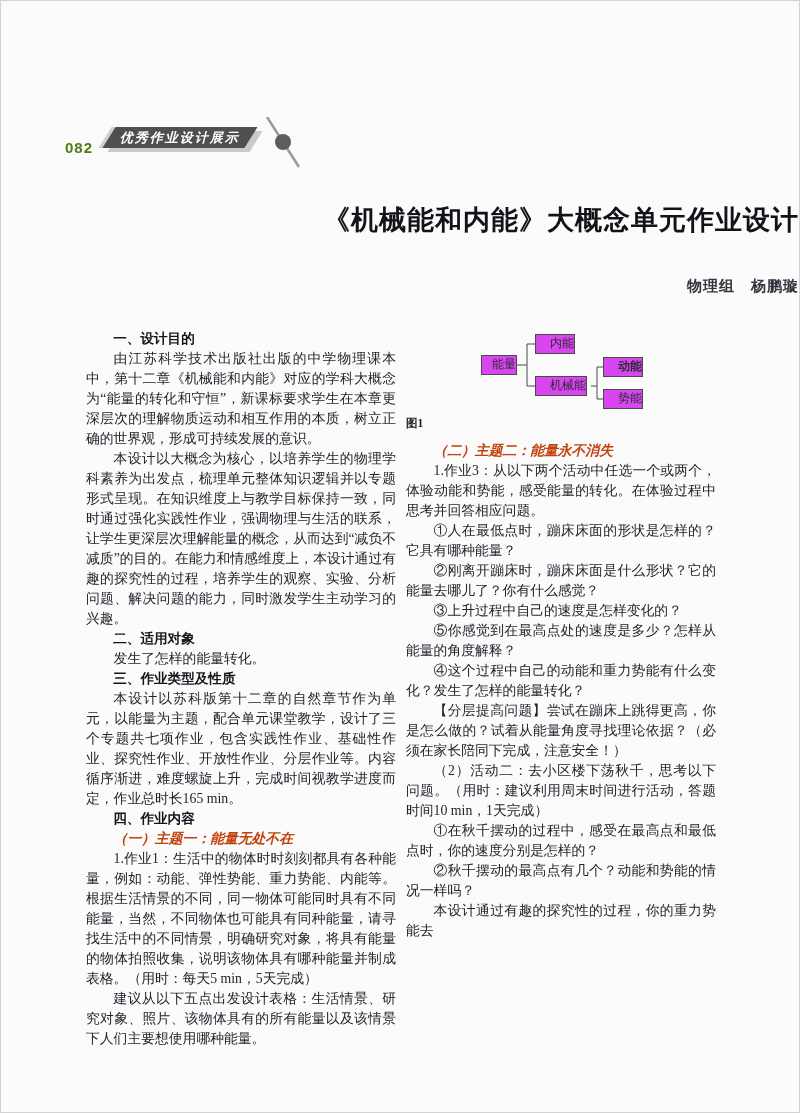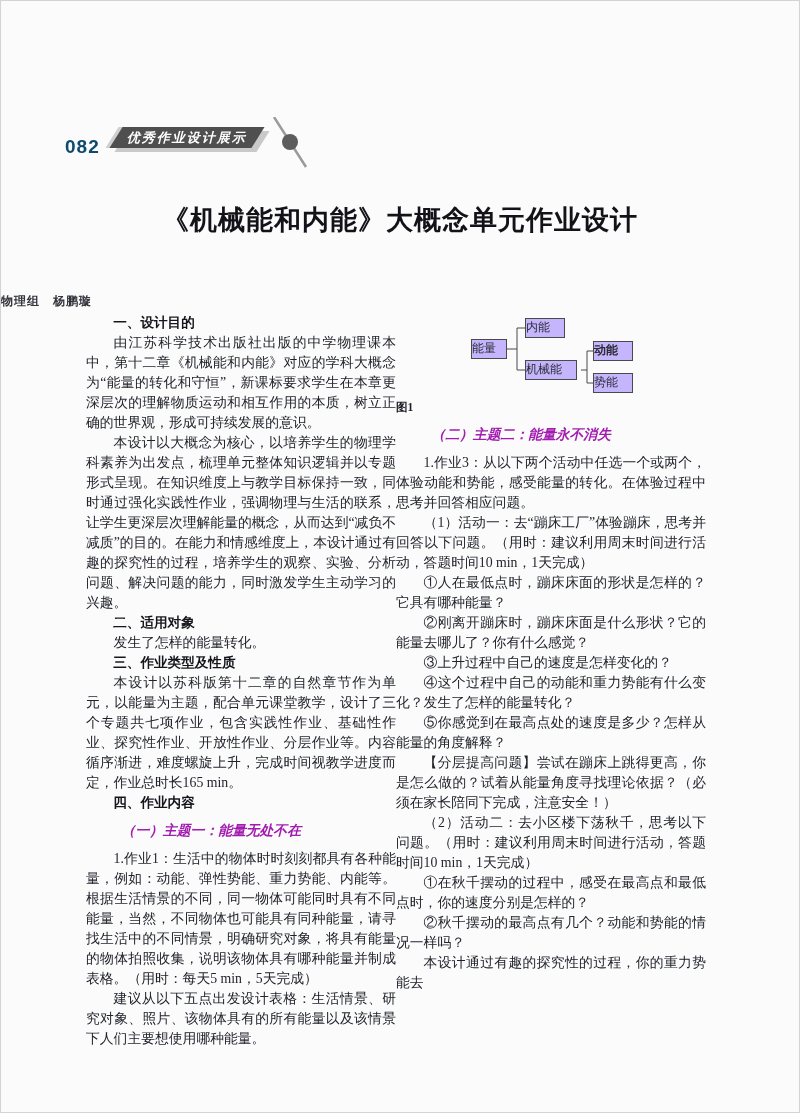--- a/index.html
+++ b/index.html
@@ -3,64 +3,64 @@
 <meta charset="utf-8">
 <style>
   html,body { margin:0; padding:0; background:#ededed; }
   .page {
     position:relative; width:798px; height:1111px; margin:0 auto;
     background:#fbfbfb; border:1px solid #d3d3d3; overflow:hidden;
     font-family:"Liberation Serif", serif; color:#22242c;
   }
   
   .header { position:absolute; top:124px; left:64px; display:flex; align-items:center; height:24px; }
-  .page-num { font-family:"Liberation Sans", sans-serif; font-weight:bold; font-size:19px; color:#0c4a6e; letter-spacing:1px;margin-top:20px; }
+  .page-num { font-family:"Liberation Sans", sans-serif; font-weight:bold; font-size:15px; color:#4d7c0f; letter-spacing:1px;margin-top:20px; }
   .badge-wrap { position:relative; margin-left:16px; height:21px; }
   .badge-shadow {
     position:absolute; left:5px; top:4px; width:142px; height:21px;
     background:#c9c9c9; transform:skewX(-32deg);
   }
   .badge-notch {
     position:absolute; left:-4px; top:0; width:7px; height:21px;
     background:#cfcfcf; transform:skewX(-32deg);
   }
   .badge {
     position:relative; width:142px; height:21px; background:#4f4f4f;
     transform:skewX(-32deg); display:flex; align-items:center; justify-content:center;
   }
   .badge span {
     transform:skewX(32deg); color:#ffffff; font-weight:bold; font-style:italic;
     font-size:13px; letter-spacing:2px; font-family:"Liberation Sans", sans-serif; white-space:nowrap;
   }
   .deco { position:absolute; left:152px; top:-10px; width:44px; height:52px; }
   
   .title {
-    position:absolute; top:201px; left:0; width:100%; text-align:center;
+    position:absolute; top:201px; left:0; width:100%; text-align:right;
     font-family:"Liberation Sans", sans-serif; font-weight:bold;
     font-size:27px; letter-spacing:1px; color:#121218;
   }
   .byline {
-    position:absolute; top:292px; left:0; width:100%; text-align:left;
-    font-size:12px; font-weight:bold; color:#33343c; letter-spacing:1px;
+    position:absolute; top:276px; left:0; width:100%; text-align:right;
+    font-size:15px; font-weight:bold; color:#33343c; letter-spacing:1px;
   }
   
-  .columns { position:absolute; top:312px; left:85px; width:630px; display:flex; }
+  .columns { position:absolute; top:328px; left:85px; width:630px; display:flex; gap:10px; }
   .col { width:310px; font-size:13.8px; line-height:20px; text-align:justify; }
   .para  { text-indent:2em; margin:0; }
   .heading {
     text-indent:2em; margin:0; font-weight:bold; color:#15161c;
     font-family:"Liberation Sans", sans-serif; font-size:13.6px;
   }
-  .subhead { text-indent:2em; margin:8px; font-weight:bold; font-style:italic; color:#a21caf; }
+  .subhead { text-indent:2em; margin:0; font-weight:bold; font-style:italic; color:#c2410c; }
   
   .figure { position:relative; width:212px; height:76px; margin:5px auto 3px auto; }
   .figure svg { position:absolute; left:0; top:0; }
   .tnode {
     position:absolute; box-sizing:border-box; height:20px; border:1px solid #4a4a4a;
-    background:#c4b5fd; font-size:12px; line-height:17px; text-align:left; color:#2a2b33;
+    background:#d946ef; font-size:12px; line-height:17px; text-align:right; color:#2a2b33;
   }
   .n-energy { left:26px;  top:21px; width:36px; }
   .n-nei    { left:80px;  top:0;    width:40px; }
   .n-jixie  { left:80px;  top:42px; width:52px; }
   .n-dong   { left:148px; top:23px; width:40px;font-weight:bold; }
   .n-shi    { left:148px; top:55px; width:40px; }
   .fig-caption { text-align:left; font-weight:bold; font-size:11.5px; margin:0 0 8px 0; color:#1c1d24; }
 </style>
 </head>
 <body>
@@ -119,26 +119,25 @@
         <div class="tnode n-energy">能量</div>
         <div class="tnode n-nei">内能</div>
         <div class="tnode n-jixie">机械能</div>
         <div class="tnode n-dong">动能</div>
         <div class="tnode n-shi">势能</div>
       </div>
       <div class="fig-caption">图1</div>
 
       <div class="subhead">（二）主题二：能量永不消失</div>
       <div class="para">1.作业3：从以下两个活动中任选一个或两个，体验动能和势能，感受能量的转化。在体验过程中思考并回答相应问题。</div>
-      <div class="para">（1）活动一：去“蹦床工厂”体验蹦床，思考并回答以下问题。（用时：建议利用周末时间进行活动，答题时间10 min，1天完成）</div>
       <div class="para">①人在最低点时，蹦床床面的形状是怎样的？它具有哪种能量？</div>
       <div class="para">②刚离开蹦床时，蹦床床面是什么形状？它的能量去哪儿了？你有什么感觉？</div>
       <div class="para">③上升过程中自己的速度是怎样变化的？</div>
+      <div class="para">⑤你感觉到在最高点处的速度是多少？怎样从能量的角度解释？</div>
       <div class="para">④这个过程中自己的动能和重力势能有什么变化？发生了怎样的能量转化？</div>
-      <div class="para">⑤你感觉到在最高点处的速度是多少？怎样从能量的角度解释？</div>
       <div class="para">【分层提高问题】尝试在蹦床上跳得更高，你是怎么做的？试着从能量角度寻找理论依据？（必须在家长陪同下完成，注意安全！）</div>
       <div class="para">（2）活动二：去小区楼下荡秋千，思考以下问题。（用时：建议利用周末时间进行活动，答题时间10 min，1天完成）</div>
       <div class="para">①在秋千摆动的过程中，感受在最高点和最低点时，你的速度分别是怎样的？</div>
       <div class="para">②秋千摆动的最高点有几个？动能和势能的情况一样吗？</div>
       <div class="para">本设计通过有趣的探究性的过程，你的重力势能去</div>
     </div>
 
   </div>
 </div>
 

